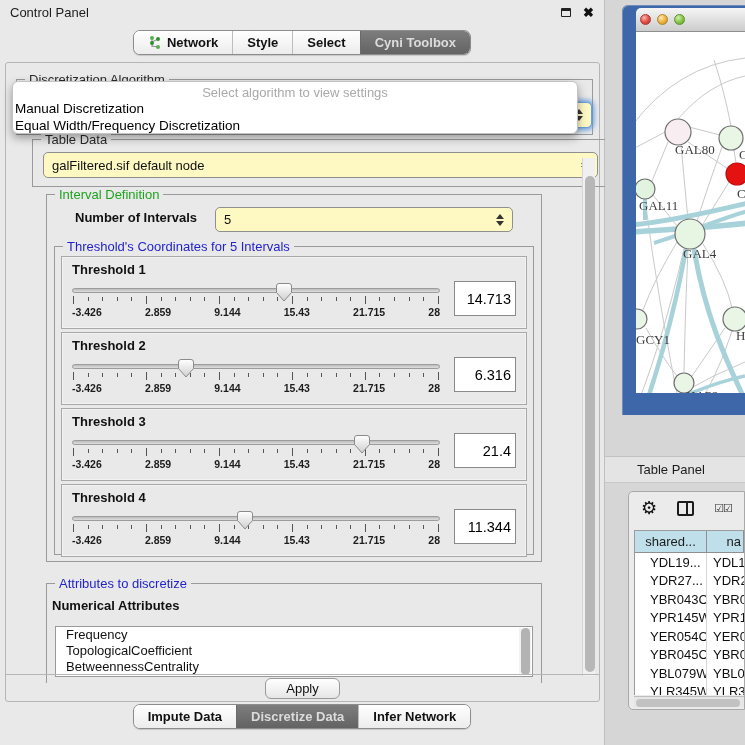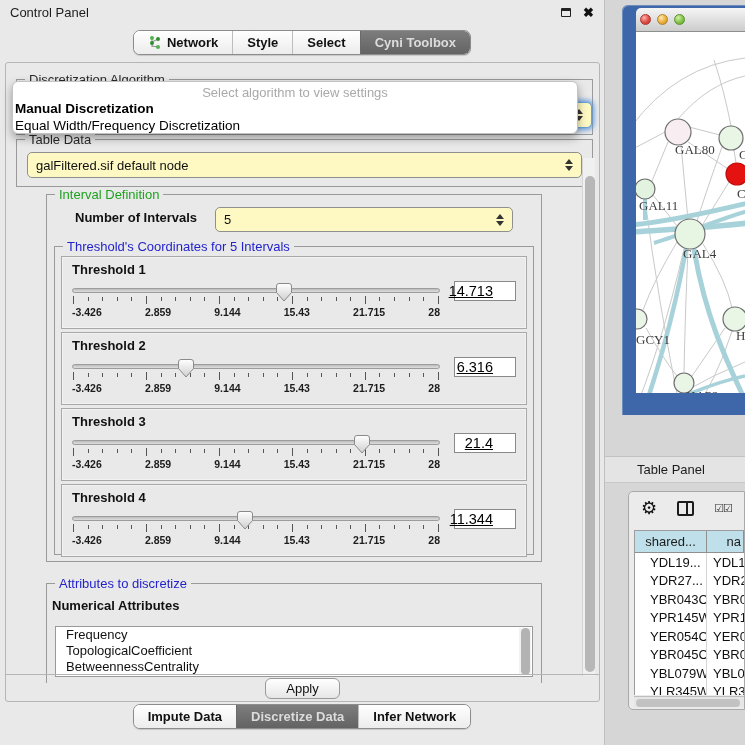--- a/index.html
+++ b/index.html
@@ -47,39 +47,39 @@
   .stepper .up { border-bottom:5px solid #333; }
   .stepper .dn { border-top:5px solid #333; }
   .focus-ring { box-shadow:0 0 5px 2px rgba(90,150,220,.9); border-color:#6b9fd8; }
 
   
   #algo-popup { position:absolute; left:12px; top:81px; width:566px; height:53px;
     background:#fff; border:1px solid #c3c3c3; border-radius:6px;
     box-shadow:0 4px 10px rgba(0,0,0,.35); z-index:60; padding-top:3px; }
   #algo-popup .prompt { text-align:center; color:#a9a9a9; font-size:13px; height:16px; }
   #algo-popup .opt { font-size:13.5px; color:#000; padding:0 2px; height:17px; white-space:nowrap; }
-  #algo-popup .opt.b { font-weight:bold; }
+  #algo-popup .opt.b { font-weight:normal; }
 
   
   .th-row { position:relative; border:1px solid #a8a8a8; background:#e9e9e9;
     box-shadow:inset 0 0 0 1px #f2f2f2; margin:0 6px 3px 6px; height:73px; padding:5px 10px 0 10px; }
   .th-label { font-size:13px; font-weight:bold; color:#111; }
   .th-body { display:flex; align-items:flex-start; margin-top:2px; }
   .slider-wrap { flex:1; padding-top:9px; }
   .track { position:relative; height:5px; border:1px solid #9c9c9c; border-radius:3px;
     background:linear-gradient(#bcbcbc,#dedede); }
   .thumb-wrap { position:absolute; top:-6px; width:16px; height:19px; }
   .ticks { display:flex; justify-content:space-between; height:9px; margin-top:3px; padding:0 1px; }
   .ticks .tk { width:1px; height:4px; background:#555; margin-top:1px;}
   .ticks .tk.tall { height:8px; margin-top:0;}
   .scale { display:flex; justify-content:space-between; font-size:10.5px; font-weight:bold;
     color:#1c1c1c; margin-top:1px; }
-  .val-field { width:62px; height:20px; margin-left:14px; margin-top:2px; background:#fff;
+  .val-field { width:62px; height:35px; margin-left:14px; margin-top:2px; background:#fff;
     border:1px solid #8a8a8a; display:flex; align-items:center; justify-content:flex-end;
-    padding-right:22px; font-size:14.5px; color:#000;text-decoration:underline; }
+    padding-right:4px; font-size:14.5px; color:#000; }
 
   
   #attr-list { position:absolute; left:8px; top:42px; right:8px; height:51px;
     background:#fff; border:1px solid #999; overflow:hidden; }
   #attr-list .item { font-size:13px; color:#111; padding-left:10px; line-height:16px; }
   .vscroll-mini { position:absolute; right:1px; top:1px; width:12px; bottom:1px; background:#f2f2f2; }
   .vscroll-mini .vthumb { position:absolute; left:1.5px; top:0; width:9px; height:100%;
     background:#b3b3b3; border-radius:5px; }
 
   
@@ -192,21 +192,21 @@
       <span class="group-title t-dark">Discretization Algorithm</span>
       <div class="combo focus-ring" style="left:10px; top:22px; width:565px; height:26px;">
         <span class="cval"></span>
         <span class="stepper">
             <i class="up"></i>
             <i class="dn"></i>
           </span>
       </div>
     </div>
 
-    <div class="group" style="left:10px; top:76px; width:577px; height:48px;">
+    <div class="group" style="left:26px; top:76px; width:577px; height:48px;">
       <span class="group-title t-dark">Table Data</span>
       <div class="combo" style="left:10px; top:12px; width:555px; height:26px;">
         <span class="cval">galFiltered.sif default node</span>
         <span class="stepper">
             <i class="up"></i>
             <i class="dn"></i>
           </span>
       </div>
     </div>
 

